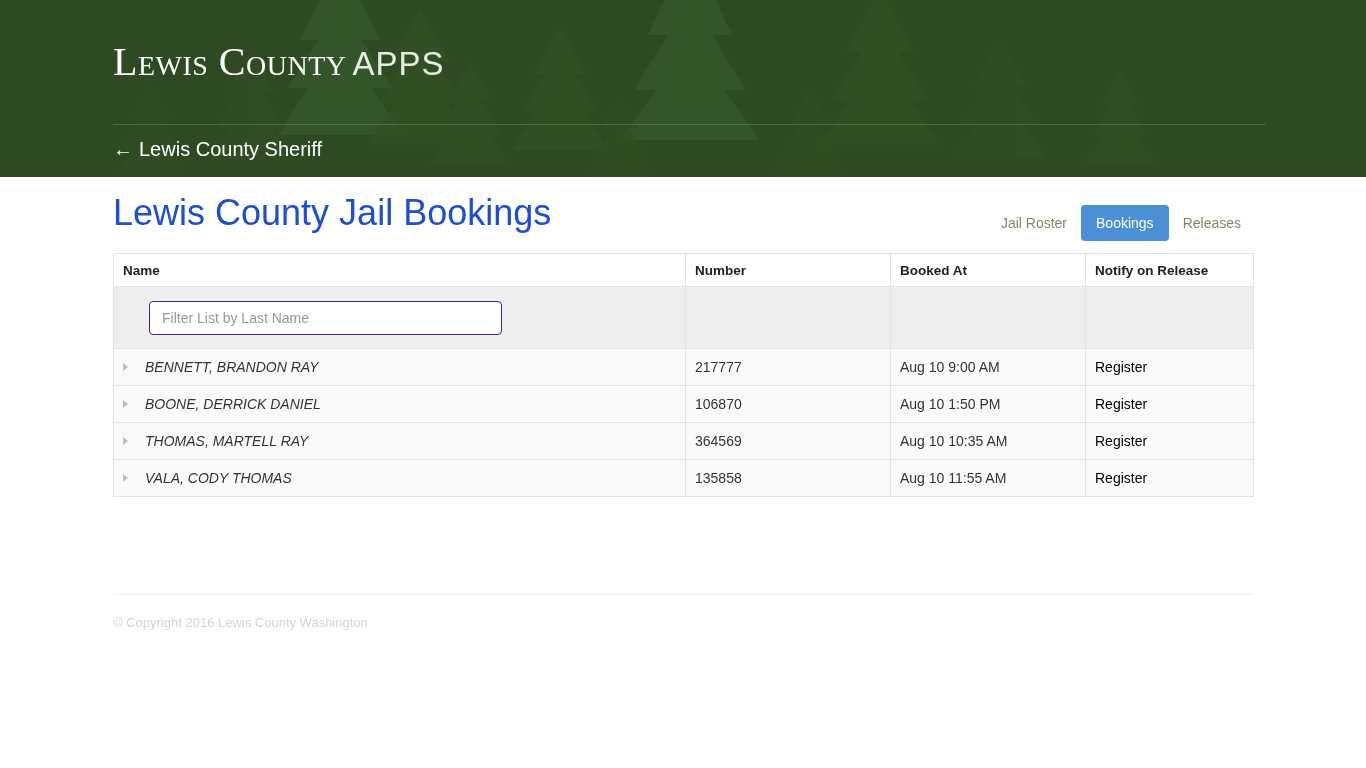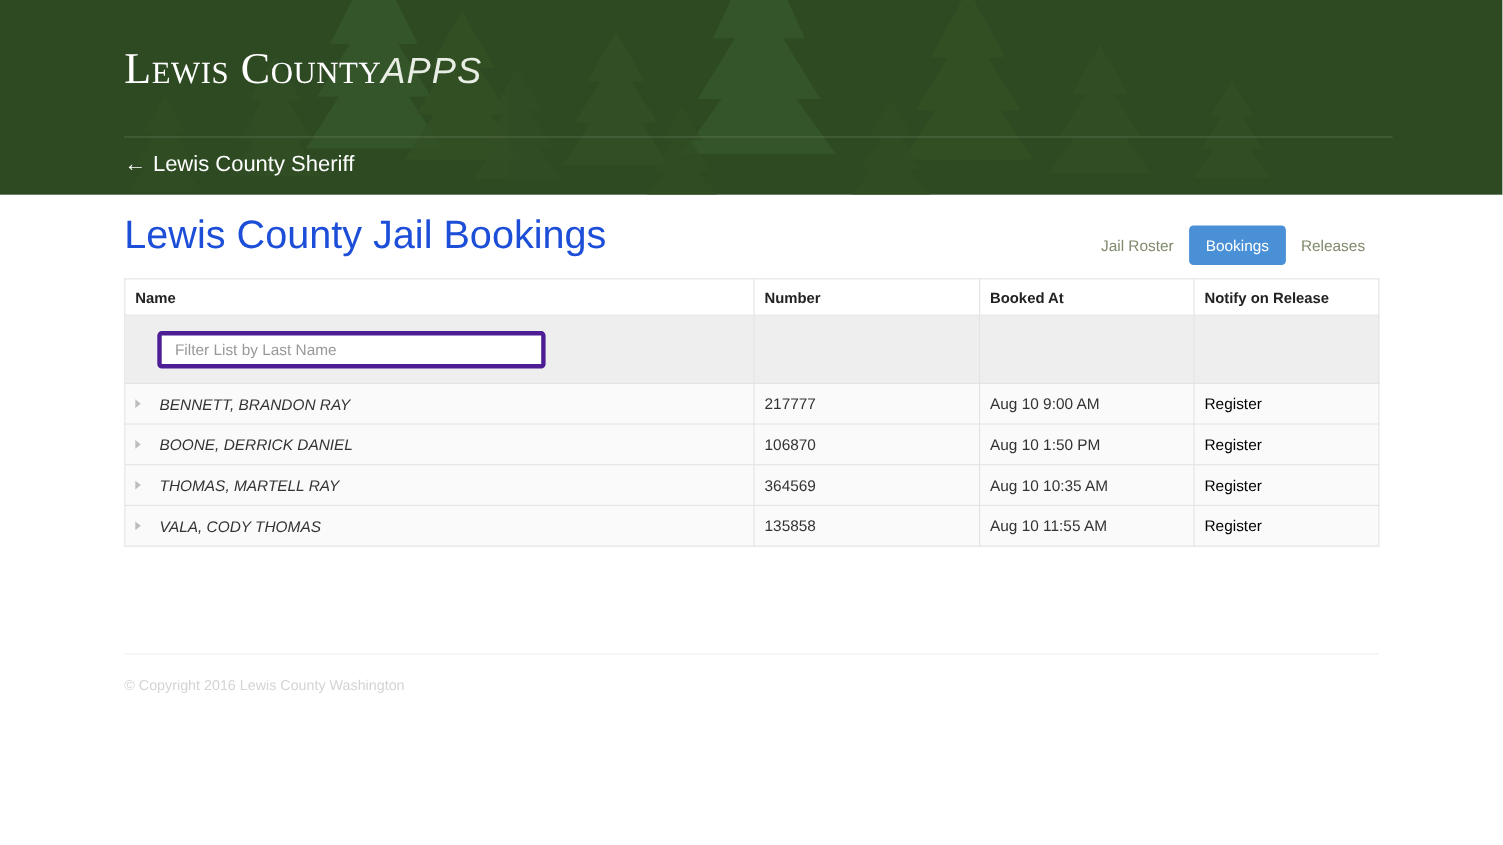--- a/index.html
+++ b/index.html
@@ -49,22 +49,21 @@
     font-variant: small-caps;
     letter-spacing: 0.5px;
     color: #ffffff;
   }
   .brand .brand-sub {
     font-family: "Liberation Sans", sans-serif;
     font-size: 33px;
     font-weight: 300;
     color: #e8eee4;
     letter-spacing: 1px;
-    margin-left: 0;
-    font-style: italic;
+    margin-left: 6px;
   }
   .header-divider {
     position: absolute;
     left: 0;
     top: 124px;
     width: 1153px;
     height: 1px;
     background: rgba(255,255,255,0.16);
   }
   .back-link {
@@ -156,24 +155,24 @@
     border-left-color: #e3e3e3;
     border-right-color: #e3e3e3;
   }
   .filter-input {
     width: 353px;
     height: 34px;
     padding: 6px 12px;
     font-size: 14px;
     color: #555555;
     background: #ffffff;
-    border: 4px solid #4c1d95;
+    border: 1px solid #4c1d95;
     border-radius: 4px;
     font-family: "Liberation Sans", sans-serif;
-    margin-left: 20px;
+    margin-left: 26px;
     outline: none;
   }
   .filter-input::placeholder { color: #999999; }
 
   tbody tr.data-row td {
     height: 37px;
     padding: 0 9px;
     background: #fafafa;
     color: #333333;
   }

